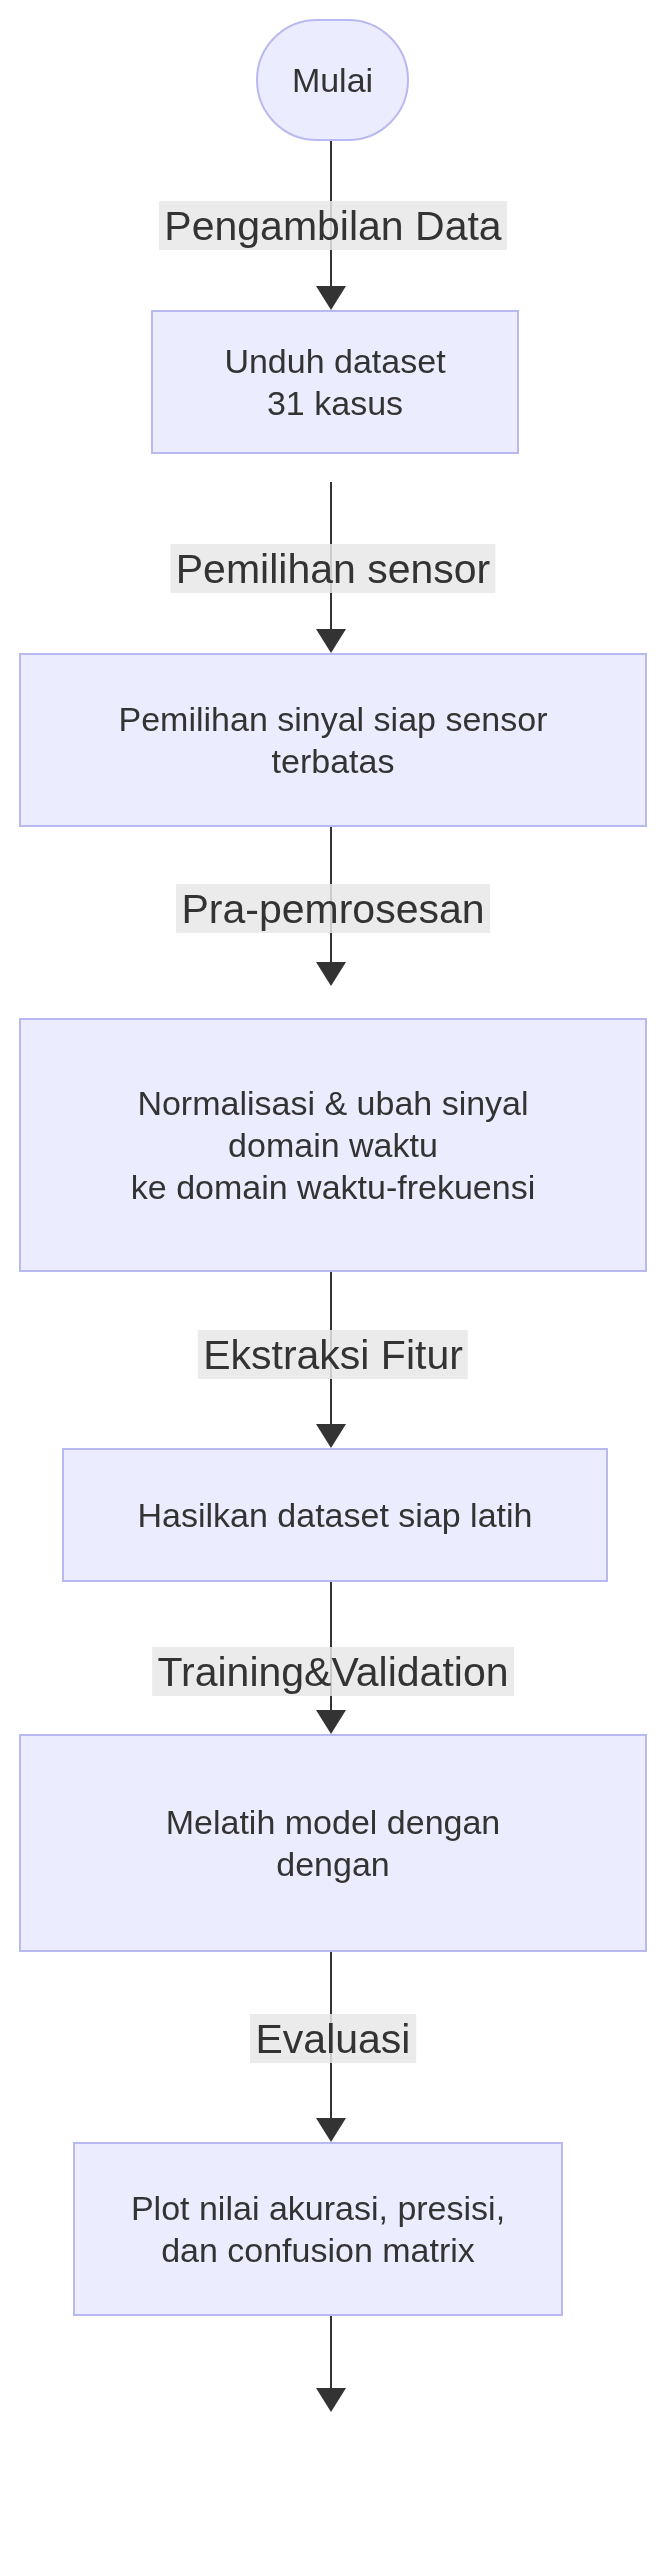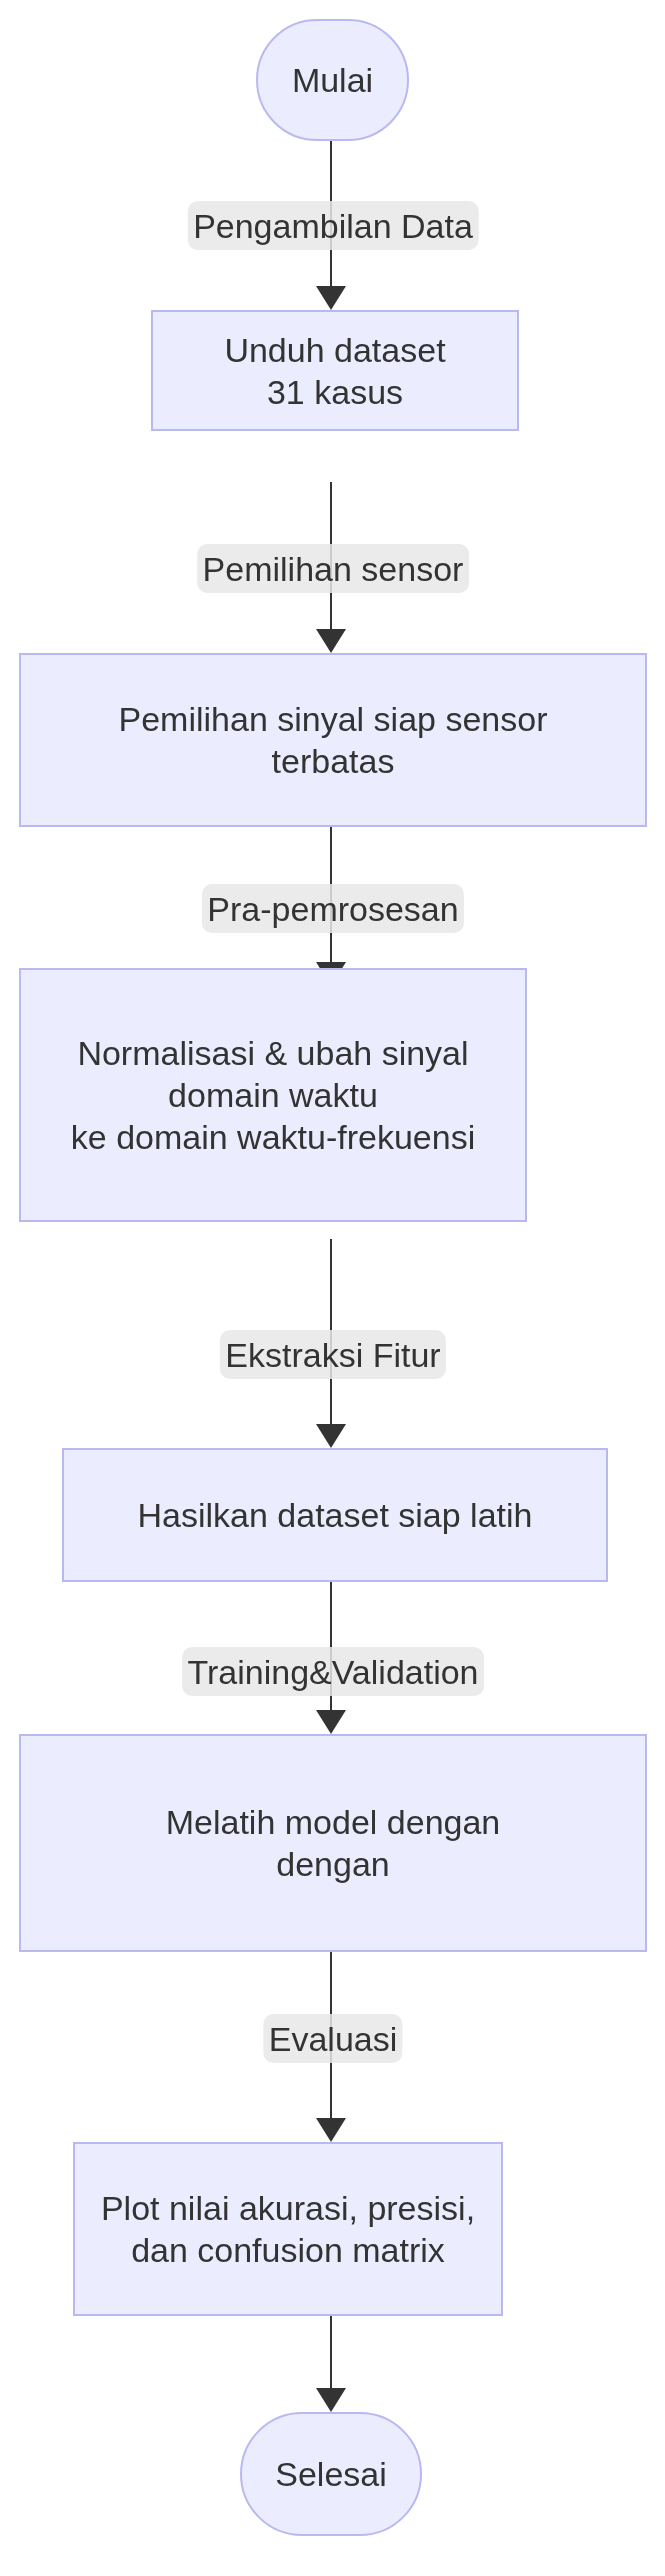--- a/index.html
+++ b/index.html
@@ -40,27 +40,26 @@
     height: 0;
     border-left: 15.4px solid transparent;
     border-right: 15.4px solid transparent;
     border-top: 24px solid #333333;
   }
   .edge-label {
     position: absolute;
     left: 333px;
     transform: translateX(-50%);
     background: rgba(232, 232, 232, 0.85);
-    font-size: 34px;
+    font-size: 41px;
     line-height: 40px;
     padding: 4.7px 5.4px;
     white-space: nowrap;
     z-index: 2;
     color: #333333;
-    border-radius: 10px;
   }
 </style>
 </head>
 <body>
 
 <div class="canvas">
 
   <div class="edge-line" style="top:141px;height:146px"></div>
   <div class="arrowhead" style="top:286px"></div>
 
@@ -86,48 +85,45 @@
   <div class="edge-label" style="top:544px">Pemilihan sensor</div>
   <div class="edge-label" style="top:884px">Pra-pemrosesan</div>
   <div class="edge-label" style="top:1330px">Ekstraksi Fitur</div>
   <div class="edge-label" style="top:1647px">Training&amp;Validation</div>
   <div class="edge-label" style="top:2014px">Evaluasi</div>
 
   <div class="node stadium" style="left:256px;top:19px;width:153px;height:122px">
     <div>Mulai</div>
   </div>
 
-  <div class="node" style="left:151px;top:310px;width:368px;height:121px">
+  <div class="node" style="left:151px;top:310px;width:368px;height:144px">
     <div>Unduh dataset</div>
     <div>31 kasus</div>
   </div>
 
   <div class="node" style="left:19px;top:653px;width:628px;height:174px">
     <div>Pemilihan sinyal siap sensor</div>
     <div>terbatas</div>
   </div>
 
-  <div class="node" style="left:19px;top:968px;width:508px;height:254px">
+  <div class="node" style="left:19px;top:1018px;width:628px;height:254px">
     <div>Normalisasi &amp; ubah sinyal</div>
     <div>domain waktu</div>
     <div>ke domain waktu-frekuensi</div>
   </div>
 
   <div class="node" style="left:62px;top:1448px;width:546px;height:134px">
     <div>Hasilkan dataset siap latih</div>
   </div>
 
   <div class="node" style="left:19px;top:1734px;width:628px;height:218px">
     <div>Melatih model dengan</div>
     <div>dengan</div>
   </div>
 
-  <div class="node" style="left:73px;top:2142px;width:430px;height:174px">
+  <div class="node" style="left:73px;top:2142px;width:490px;height:174px">
     <div>Plot nilai akurasi, presisi,</div>
     <div>dan confusion matrix</div>
   </div>
 
-  <div class="node stadium" style="left:240px;top:2412px;width:182px;height:124px">
-    <div>Selesai</div>
-  </div>
 
 </div>
 
 
 </body></html>

